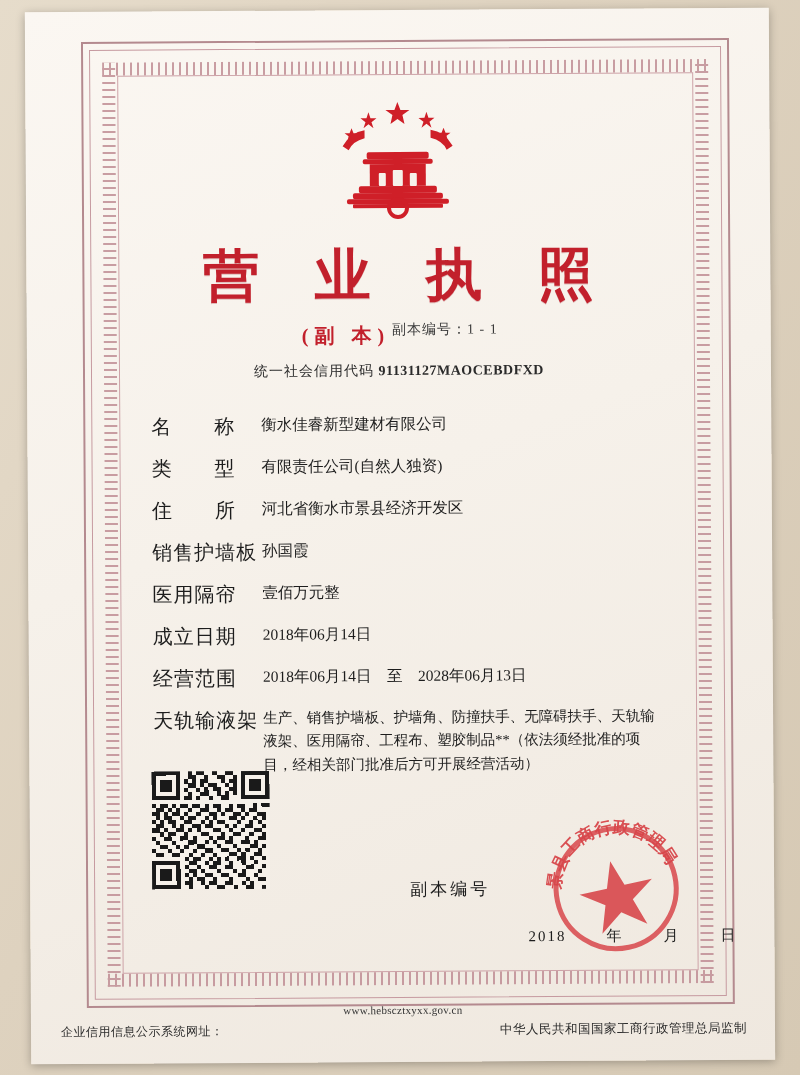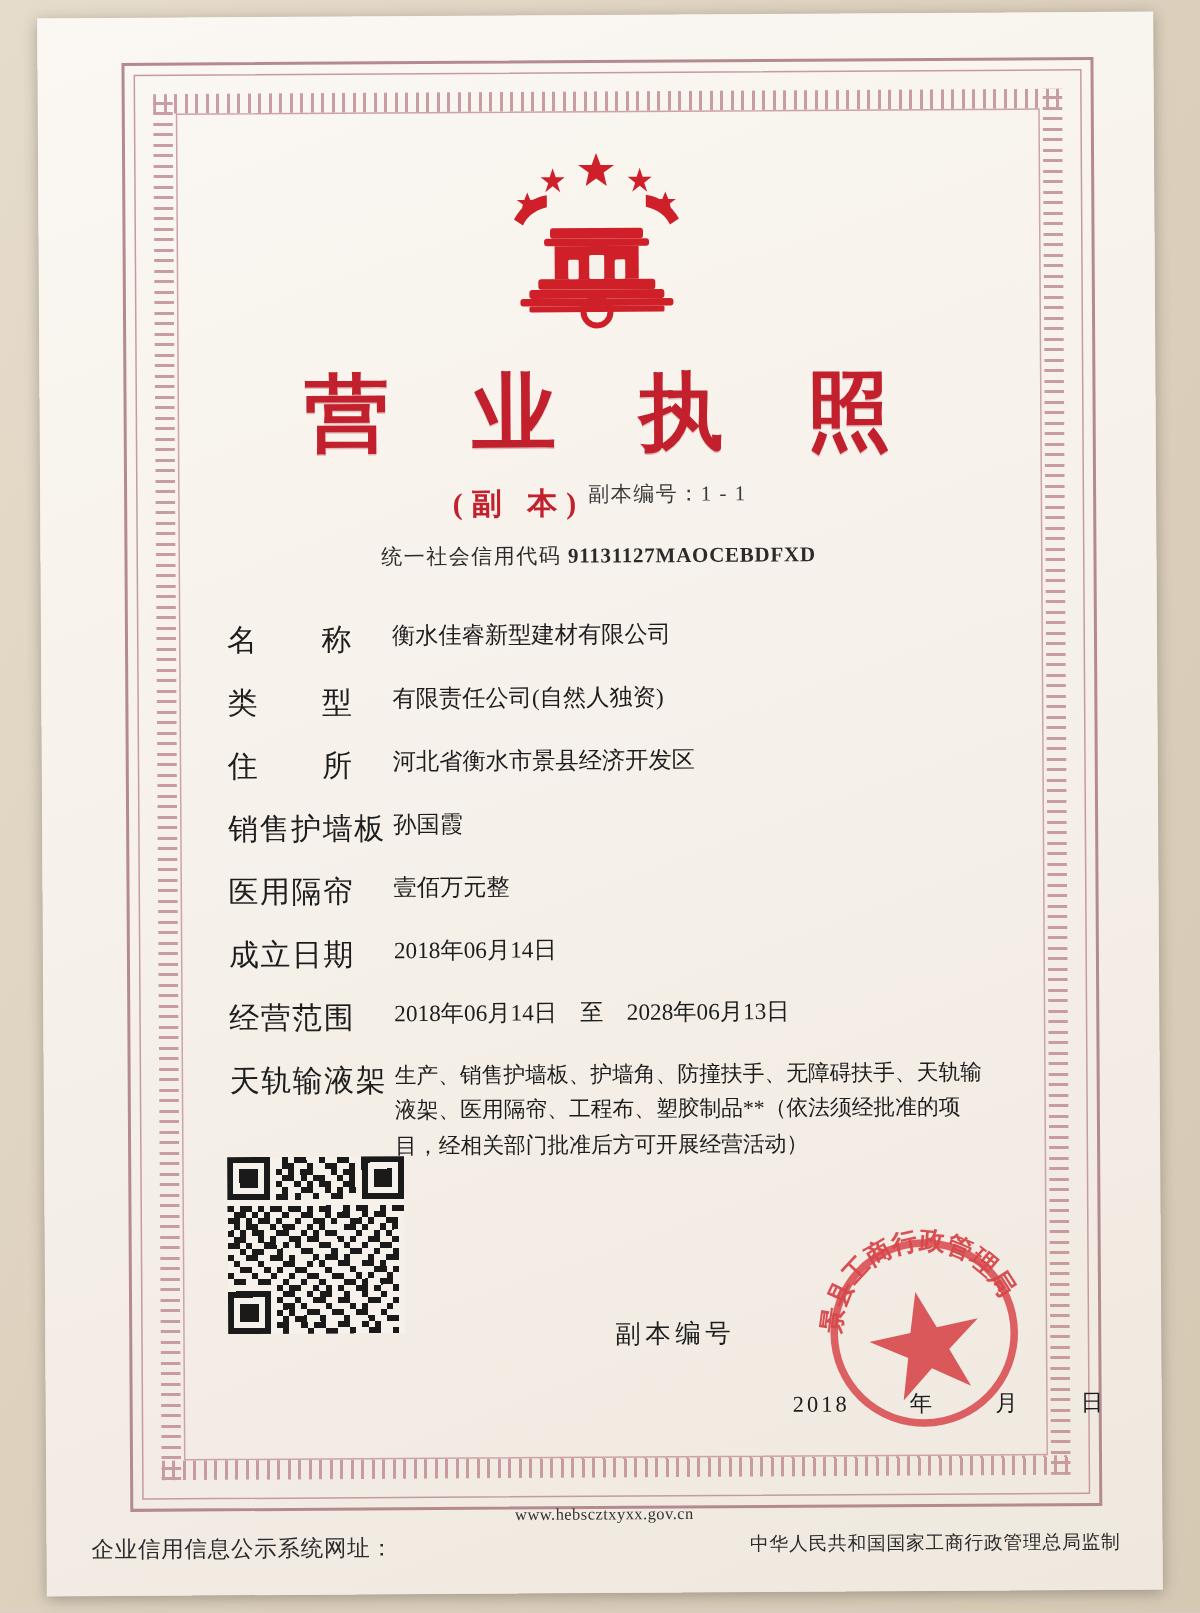--- a/index.html
+++ b/index.html
@@ -118,21 +118,21 @@
     position:absolute;left:498px;top:918px;
     font-size:15px;color:#1d1d1d;letter-spacing:2px;
   }
   .date-line .gap{display:inline-block;width:40px;}
   .footer-url{
     position:absolute;left:0;right:0;top:994px;text-align:center;
     font-size:11px;color:#333;letter-spacing:.3px;
   }
   .footer-left{
     position:absolute;left:30px;top:1012px;
-    font-size:15px;color:#2b2b2b;letter-spacing:.5px;
+    font-size:12px;color:#2b2b2b;letter-spacing:.5px;
   }
   .footer-right{
     position:absolute;right:28px;top:1012px;
     font-size:12.5px;color:#2b2b2b;letter-spacing:.5px;
   }
 </style>
 </head>
 <body>
 
 <div id="desk">

